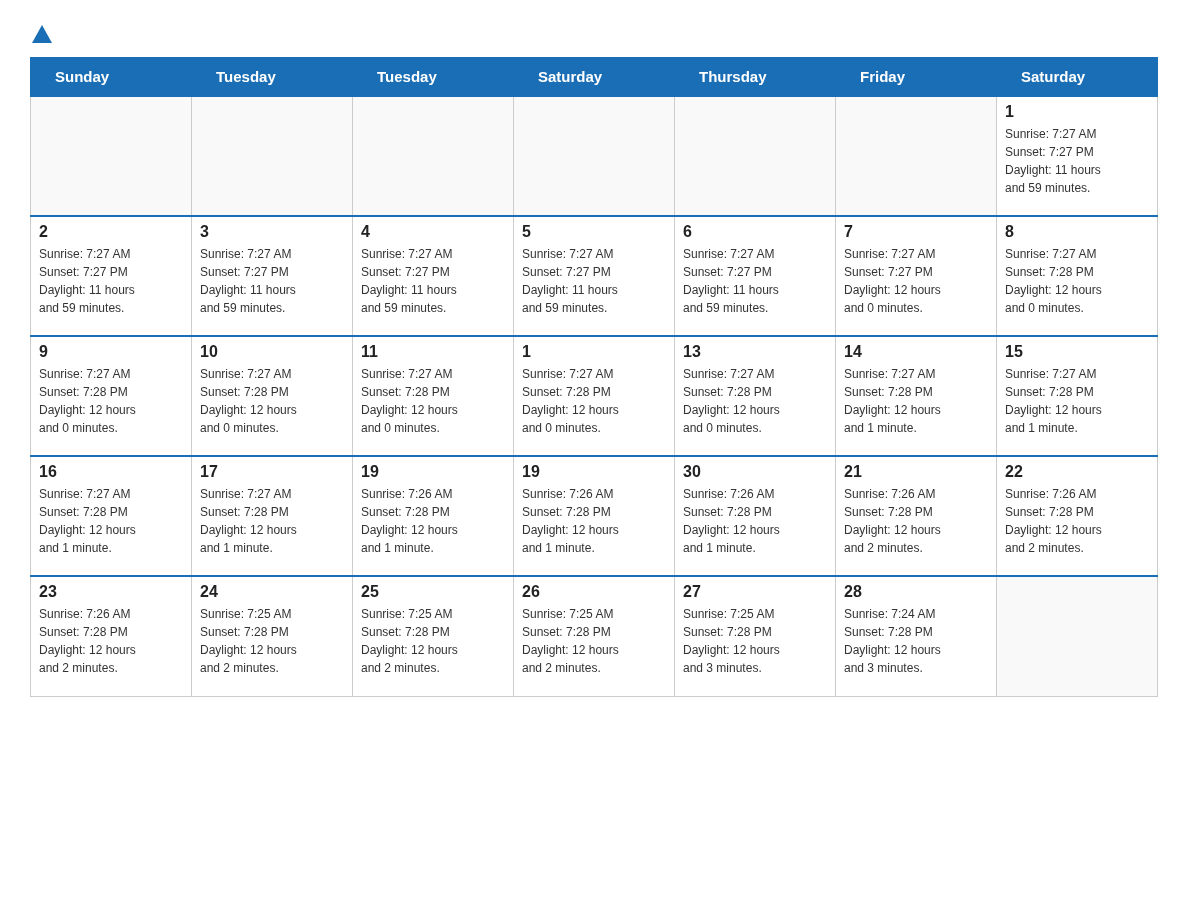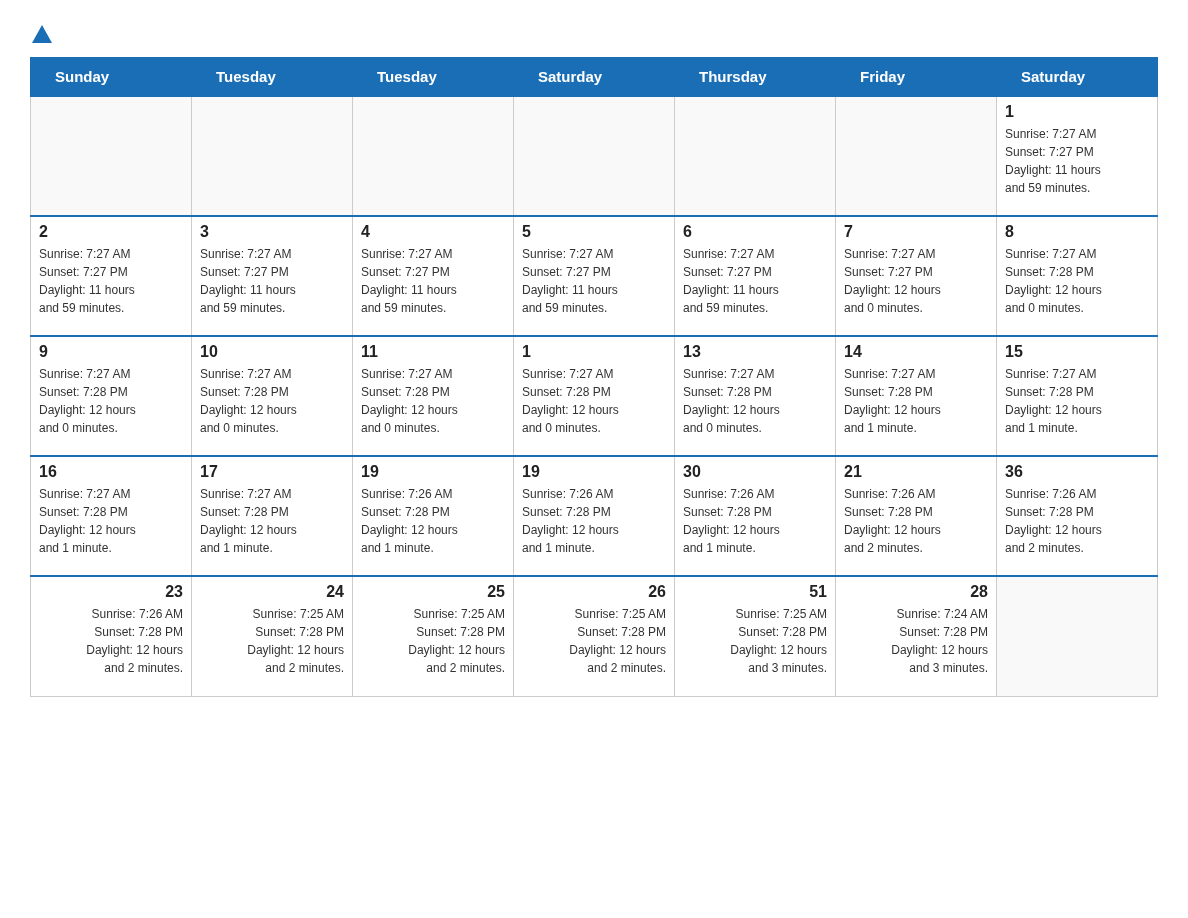--- a/index.html
+++ b/index.html
@@ -84,21 +84,20 @@
       color: #222;
       margin-bottom: 4px;
     }
     .day-info {
       font-size: 12px;
       color: #333;
       line-height: 1.5;
     }
     .last-row td {
       border-bottom: 1px solid #ccc;
-      text-align: right;
     }
   </style>
 </head>
 <body>
 
 <div class="header">
   <div class="logo">
     <div class="logo-row">
       <span class="logo-text-general"></span>
       <span style="display:inline-block; margin-left:2px; vertical-align:middle;">
@@ -284,21 +283,21 @@
 and 1 minute.</div>
         </td>
         <td>
           <div class="day-number">21</div>
           <div class="day-info" style="white-space: pre-line;">Sunrise: 7:26 AM
 Sunset: 7:28 PM
 Daylight: 12 hours
 and 2 minutes.</div>
         </td>
         <td>
-          <div class="day-number">36</div>
+          <div class="day-number">22</div>
           <div class="day-info" style="white-space: pre-line;">Sunrise: 7:26 AM
 Sunset: 7:28 PM
 Daylight: 12 hours
 and 2 minutes.</div>
         </td>
       </tr>
       <tr class="last-row">
         <td>
           <div class="day-number">23</div>
           <div class="day-info" style="white-space: pre-line;">Sunrise: 7:26 AM
@@ -321,21 +320,21 @@
 and 2 minutes.</div>
         </td>
         <td>
           <div class="day-number">26</div>
           <div class="day-info" style="white-space: pre-line;">Sunrise: 7:25 AM
 Sunset: 7:28 PM
 Daylight: 12 hours
 and 2 minutes.</div>
         </td>
         <td>
-          <div class="day-number">51</div>
+          <div class="day-number">27</div>
           <div class="day-info" style="white-space: pre-line;">Sunrise: 7:25 AM
 Sunset: 7:28 PM
 Daylight: 12 hours
 and 3 minutes.</div>
         </td>
         <td>
           <div class="day-number">28</div>
           <div class="day-info" style="white-space: pre-line;">Sunrise: 7:24 AM
 Sunset: 7:28 PM
 Daylight: 12 hours

